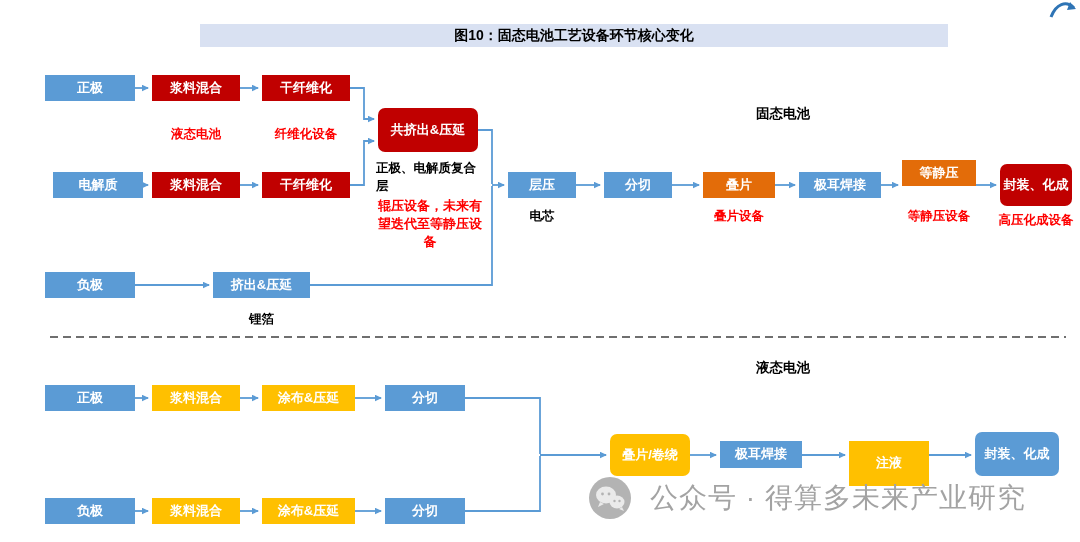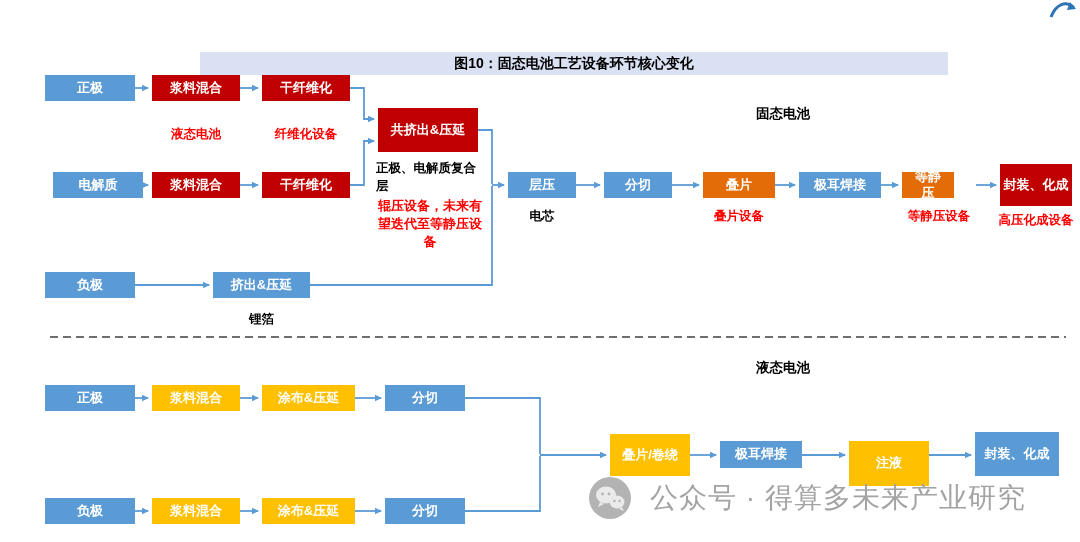--- a/index.html
+++ b/index.html
@@ -2,30 +2,30 @@
 <html><head>
 <meta charset="utf-8">
 <style>
   * { box-sizing: border-box; }
   html,body { margin:0; padding:0; }
   body { font-family:"Liberation Sans","DejaVu Sans",sans-serif; background:#fff; }
   #canvas { position:relative; width:1080px; height:542px; background:#fff; overflow:hidden; }
 
   .banner { position:absolute; left:200px; top:24px; width:748px; height:23px;
             background:#D9E1F2; color:#000; font-weight:700; font-size:14px;
-            display:flex; align-items:center; justify-content:center;margin-top:28px; }
+            display:flex; align-items:center; justify-content:center; }
 
   .node { position:absolute; color:#fff; font-weight:700; font-size:13px;
           display:flex; align-items:center; justify-content:center;
           text-align:center; line-height:1.25; padding:1px 9px; }
   .blue   { background:#5B9BD5; }
   .red    { background:#C00000; }
   .orange { background:#E36C09; }
   .yellow { background:#FFC000; }
-  .wrap2  { padding:1px 0; }
+  .wrap2  { padding:1px 0;border-radius:7px; }
 
   .note { position:absolute; font-weight:700; font-size:12.5px; text-align:center; line-height:1.4; }
   .red-note   { color:#FE0000; }
   .black-note { color:#000; }
 
   .section-label { position:absolute; font-weight:700; font-size:13.5px; color:#000;
                    text-align:center; }
 
   .connectors { position:absolute; left:0; top:0; }
 
@@ -111,21 +111,21 @@
   <div class="node blue" style="left:508px;top:172px;width:68px;height:26px">层压</div>
   <div class="note black-note" style="left:508px;top:208px;width:68px">电芯</div>
 
   <div class="node blue" style="left:604px;top:172px;width:68px;height:26px">分切</div>
 
   <div class="node orange" style="left:703px;top:172px;width:72px;height:26px">叠片</div>
   <div class="note red-note" style="left:695px;top:208px;width:88px">叠片设备</div>
 
   <div class="node blue" style="left:799px;top:172px;width:82px;height:26px">极耳焊接</div>
 
-  <div class="node orange" style="left:902px;top:172px;width:52px;height:26px">等静压</div>
+  <div class="node orange" style="left:902px;top:160px;width:74px;height:26px">等静压</div>
   <div class="note red-note" style="left:894px;top:208px;width:90px">等静压设备</div>
 
   <div class="node red wrap2" style="left:1000px;top:164px;width:72px;height:42px">封装、化成</div>
   <div class="note red-note" style="left:992px;top:212px;width:88px">高压化成设备</div>
 
   <div class="section-label" style="left:728px;top:359px;width:110px">液态电池</div>
 
   <div class="node blue" style="left:45px;top:385px;width:90px;height:26px">正极</div>
   <div class="node yellow" style="left:152px;top:385px;width:88px;height:26px">浆料混合</div>
   <div class="node yellow" style="left:262px;top:385px;width:93px;height:26px">涂布&amp;压延</div>

